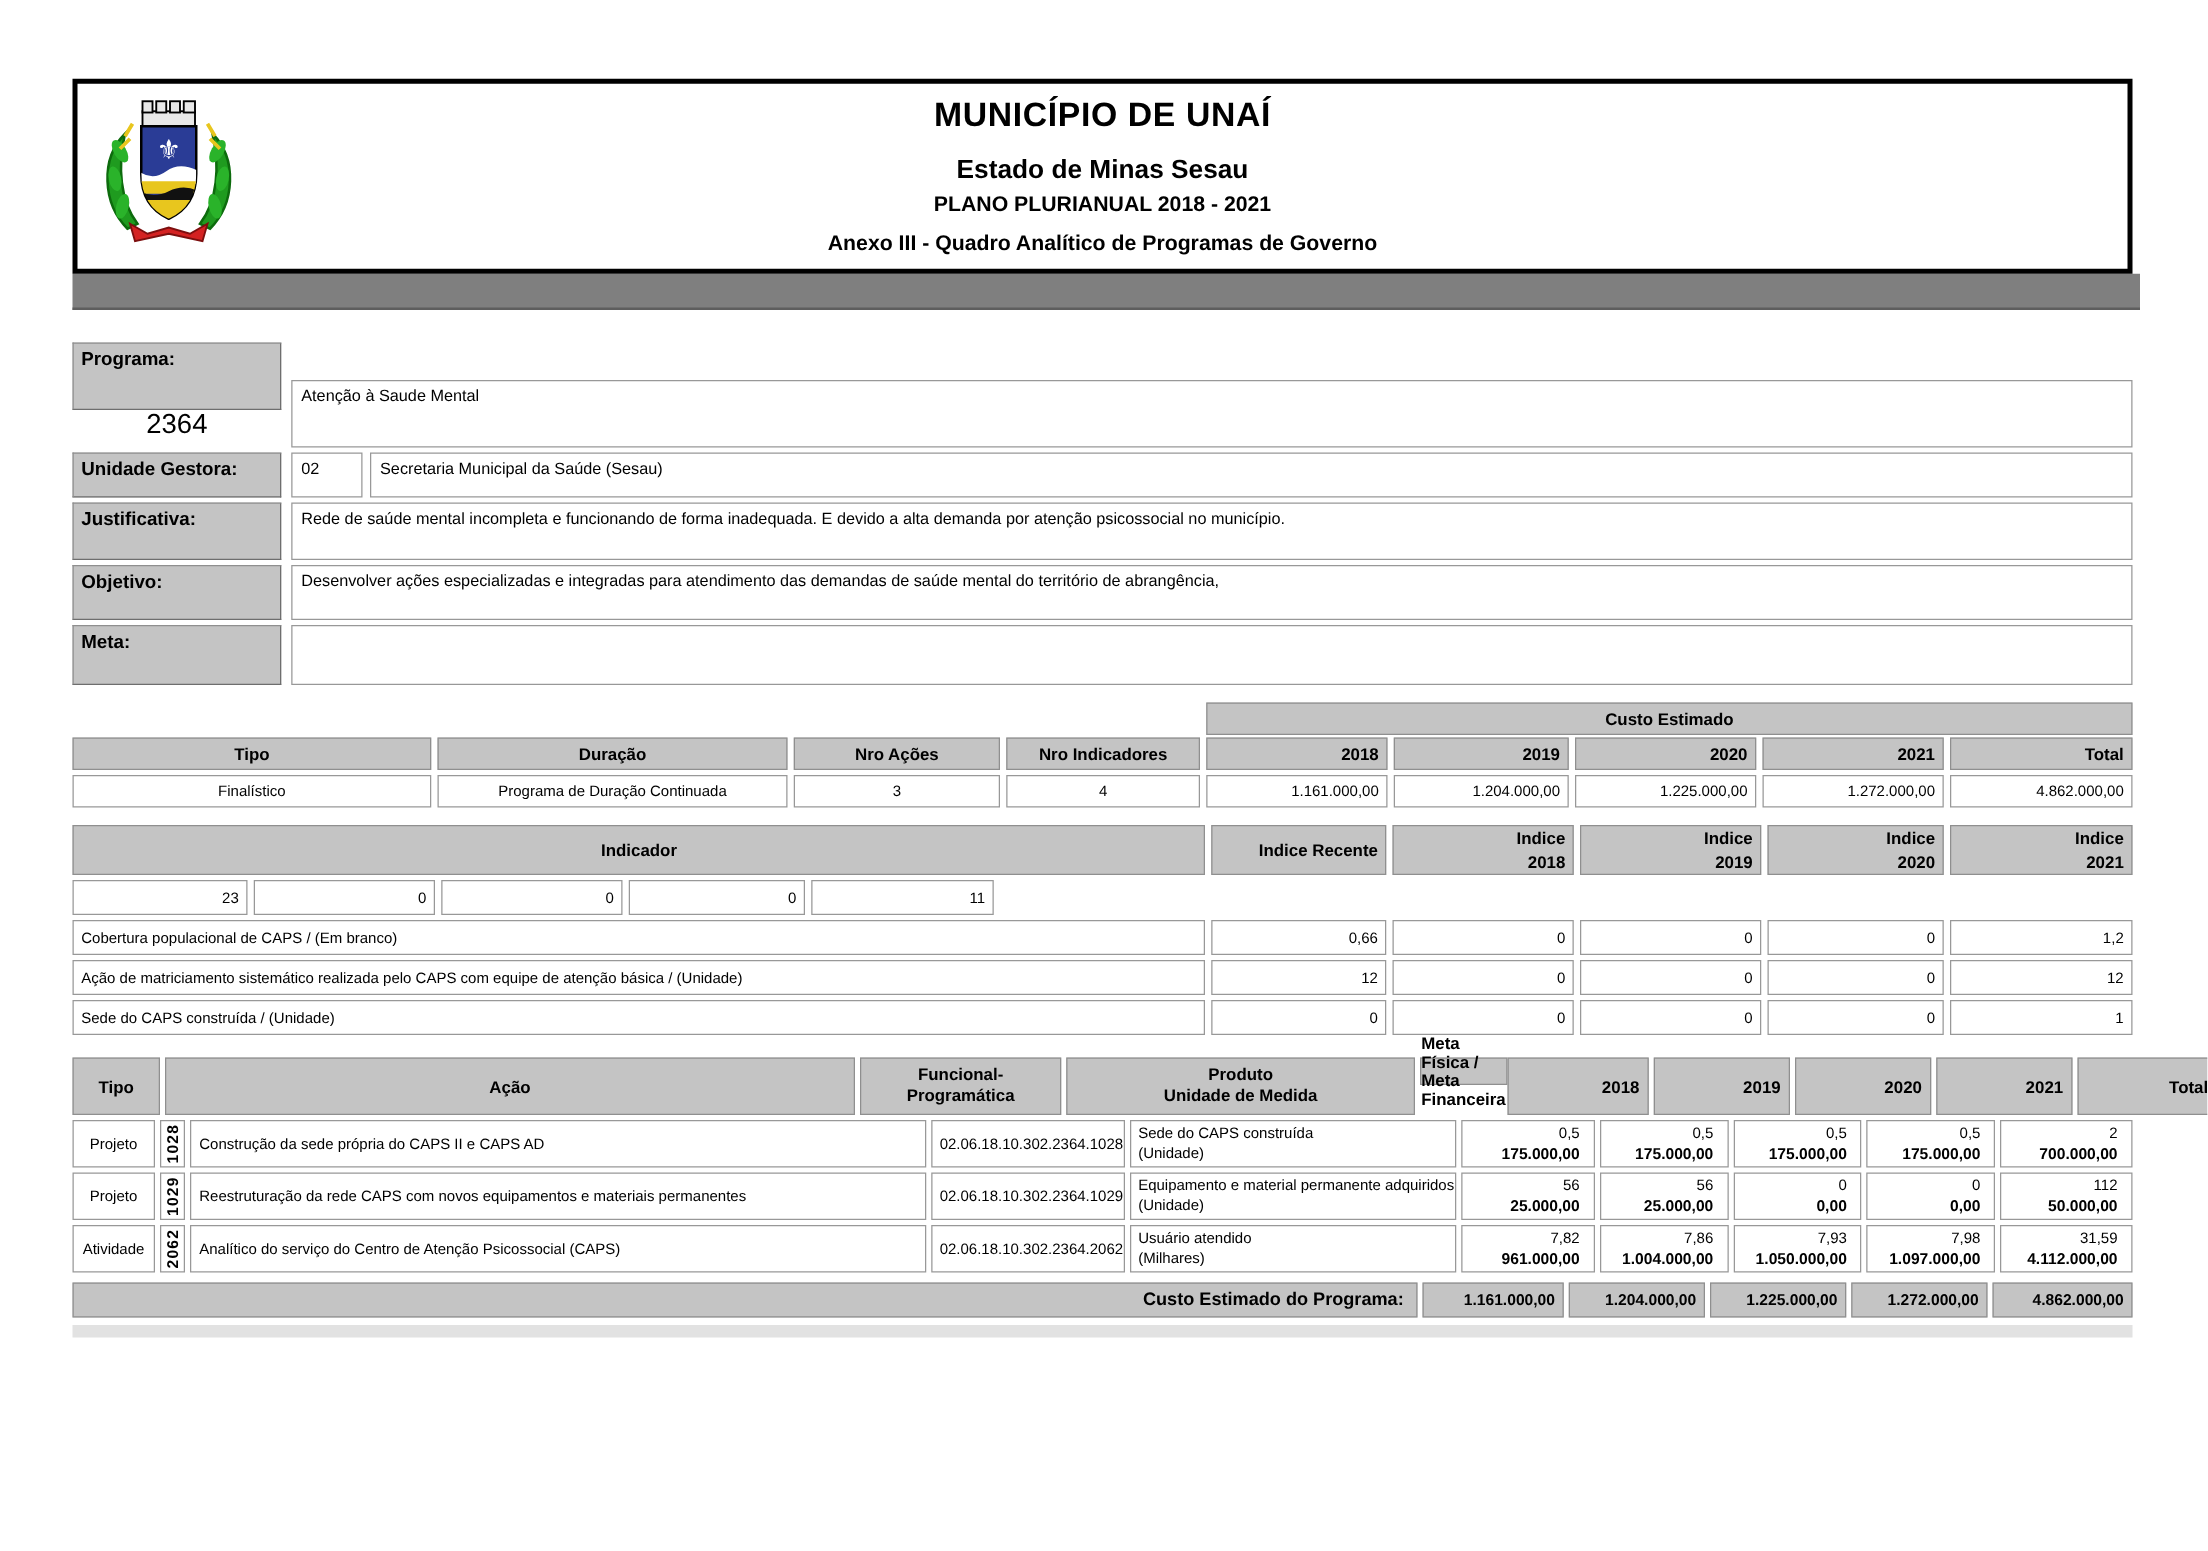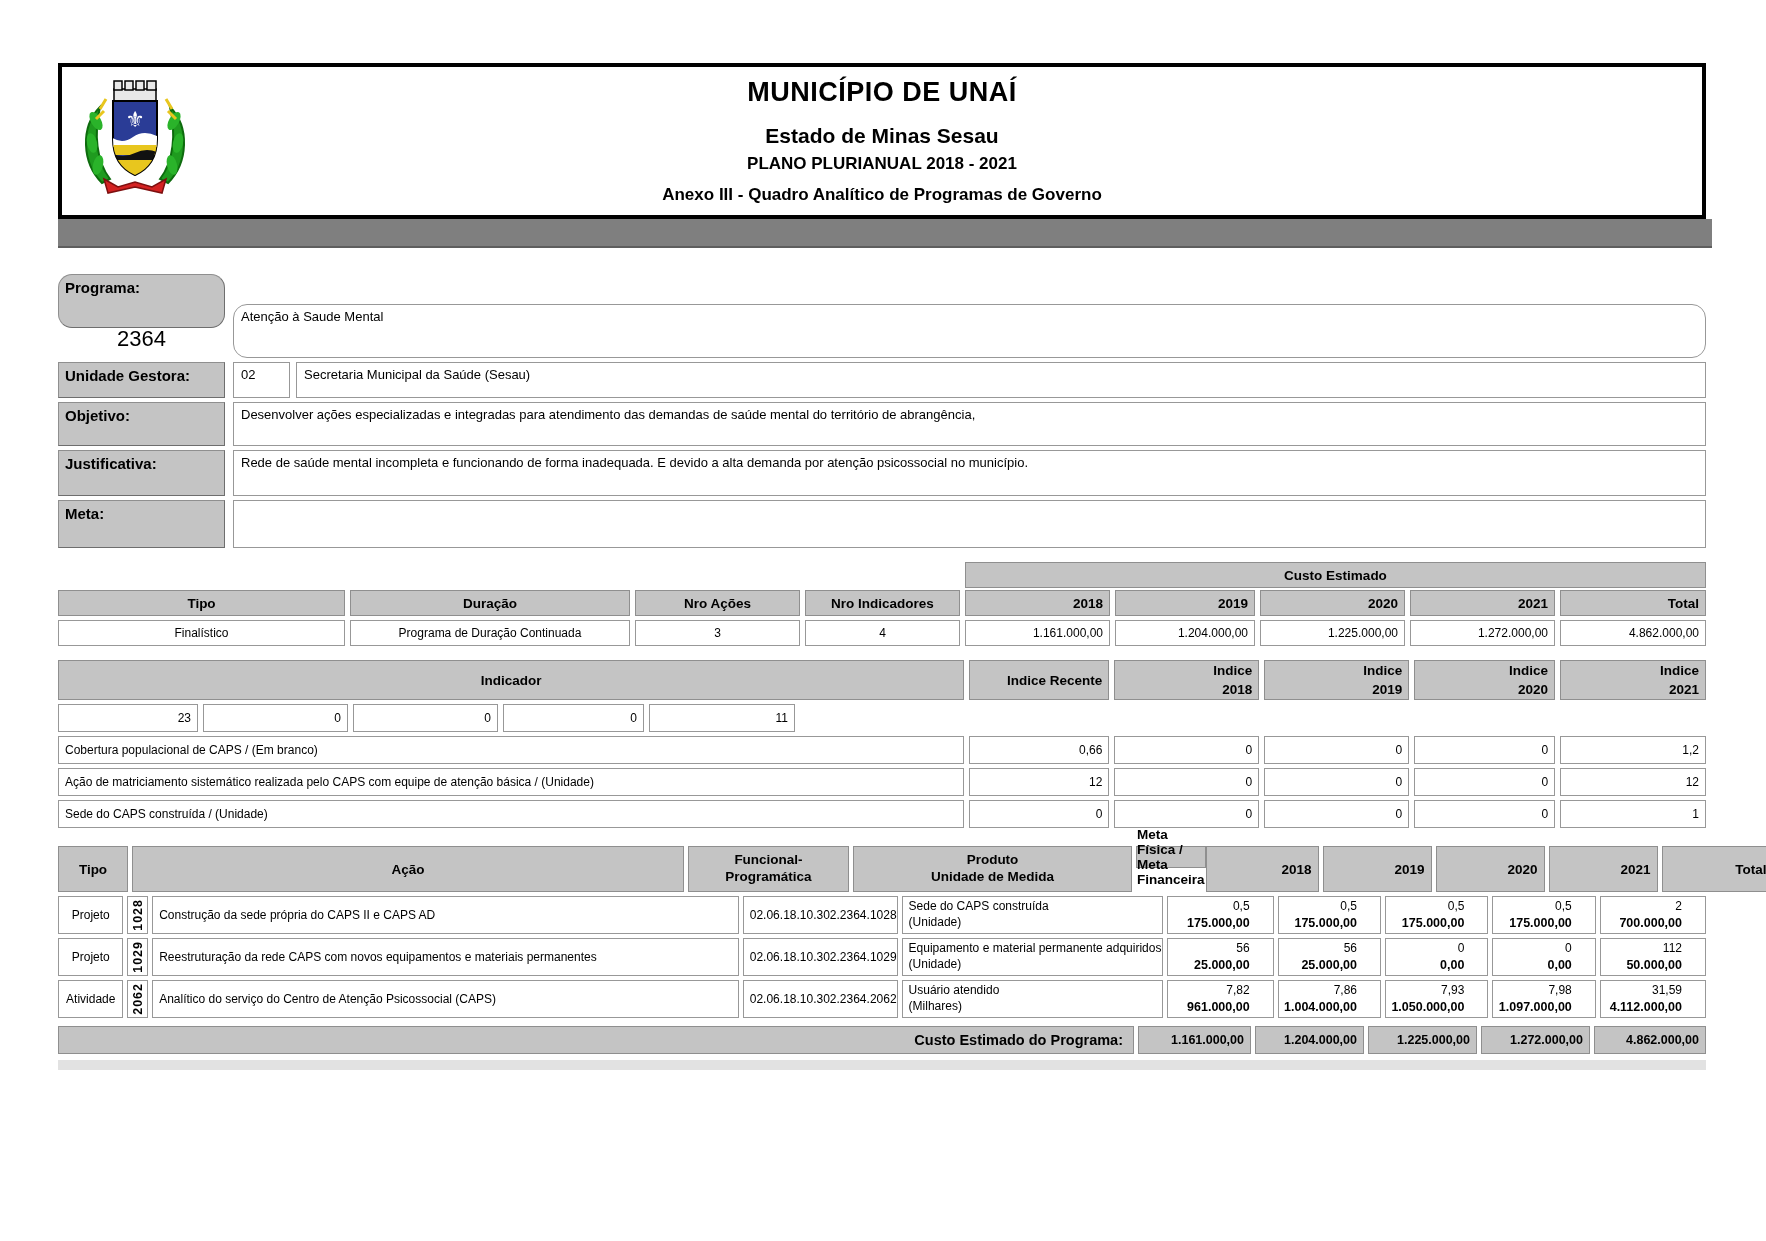--- a/index.html
+++ b/index.html
@@ -19,21 +19,21 @@
 
   
   .info{margin-top:26px;}
   .irow{display:flex;margin-bottom:4px;align-items:stretch;}
   .ilabel{width:167px;min-width:167px;background:#c4c4c4;border:1px solid #8f8f8f;
           border-bottom-color:#6e6e6e;border-right-color:#6e6e6e;
           box-sizing:border-box;padding:4px 6px;font-weight:bold;font-size:15px;margin-right:8px;}
   .ival{flex:1;border:1px solid #989898;box-sizing:border-box;padding:4px 7px;font-size:13px;background:#fff;}
   .prog-num{text-align:center;font-size:22px;margin-top:4px;}
   .bold{font-weight:normal;margin-top:30px;}
-  .h54{height:54px;border-radius:14px;} .h36{height:36px;} .h44{height:44px;} .h46{height:46px;} .h48{height:48px;}
+  .h54{height:54px;} .h36{height:36px;} .h44{height:44px;} .h46{height:46px;} .h48{height:48px;}
   .ug-code{width:57px;min-width:57px;flex:none;margin-right:6px;}
 
   
   .trow{display:flex;align-items:stretch;}
   .gcell{background:#c4c4c4;border:1px solid #8f8f8f;box-sizing:border-box;
          font-weight:bold;font-size:13.5px;display:flex;align-items:center;justify-content:center;}
   .wcell{background:#fff;border:1px solid #989898;box-sizing:border-box;font-size:12px;
          display:flex;align-items:center;justify-content:center;}
   .rt{justify-content:flex-end;text-align:right;padding-right:6px;}
   .lf{justify-content:flex-start;text-align:left;padding-left:6px;}
@@ -61,21 +61,21 @@
   .m1{width:113px;} .m2{width:109px;} .m3{width:109px;} .m4{width:109px;} .m5{width:112px;}
   .act-hdr{height:46px;}
   .acao-grp{width:552px;}
   .meta-grp{width:570px;display:flex;flex-direction:row;}
   .meta-title{height:22px;margin-bottom:2px;}
   .meta-years{display:flex;flex:1;}
   .hdr2line{flex-direction:column;justify-content:center;line-height:1.25;}
   .act-row{height:38px;margin-top:4px;}
   .vert{writing-mode:vertical-rl;transform:rotate(180deg);font-weight:bold;font-size:12.5px;letter-spacing:1px;}
   .prod{flex-direction:column;align-items:flex-start;justify-content:center;line-height:1.3;padding-left:6px;}
-  .meta-cell{flex-direction:column;align-items:flex-end;justify-content:center;line-height:1.35;padding-right:23px;}
+  .meta-cell{flex-direction:column;align-items:flex-end;justify-content:center;line-height:1.35;padding-right:11px;}
   .fin{font-weight:bold;font-size:12.5px;}
   .fis{font-size:12px;}
 
   
   .foot{margin-top:8px;height:28px;}
   .flabel{width:1076px;font-size:14.5px;padding-right:10px;}
   .fval{font-size:12.5px;}
   .shadow-band{margin-top:6px;height:10px;width:1648px;background:#e2e2e2;}
 </style>
 </head>
@@ -135,26 +135,26 @@
           <div class="prog-num bold">2364</div>
         </div>
         <div class="ival h54 bold">Atenção à Saude Mental</div>
       </div>
       <div class="irow">
         <div class="ilabel h36">Unidade Gestora:</div>
         <div class="ival h36 ug-code">02</div>
         <div class="ival h36">Secretaria Municipal da Saúde (Sesau)</div>
       </div>
       <div class="irow">
+        <div class="ilabel h46">Justificativa:</div>
+        <div class="ival h46">Rede de saúde mental incompleta e funcionando de forma inadequada. E devido a alta demanda por atenção psicossocial no município.</div>
+      </div>
+      <div class="irow">
         <div class="ilabel h44">Objetivo:</div>
         <div class="ival h44">Desenvolver ações especializadas e integradas para atendimento das demandas de saúde mental do território de abrangência,</div>
-      </div>
-      <div class="irow">
-        <div class="ilabel h46">Justificativa:</div>
-        <div class="ival h46">Rede de saúde mental incompleta e funcionando de forma inadequada. E devido a alta demanda por atenção psicossocial no município.</div>
       </div>
       <div class="irow">
         <div class="ilabel h48">Meta:</div>
         <div class="ival h48"></div>
       </div>
     </div>
 
     <div class="cost">
       <div class="trow">
         <div class="cost-title-spacer"></div>

